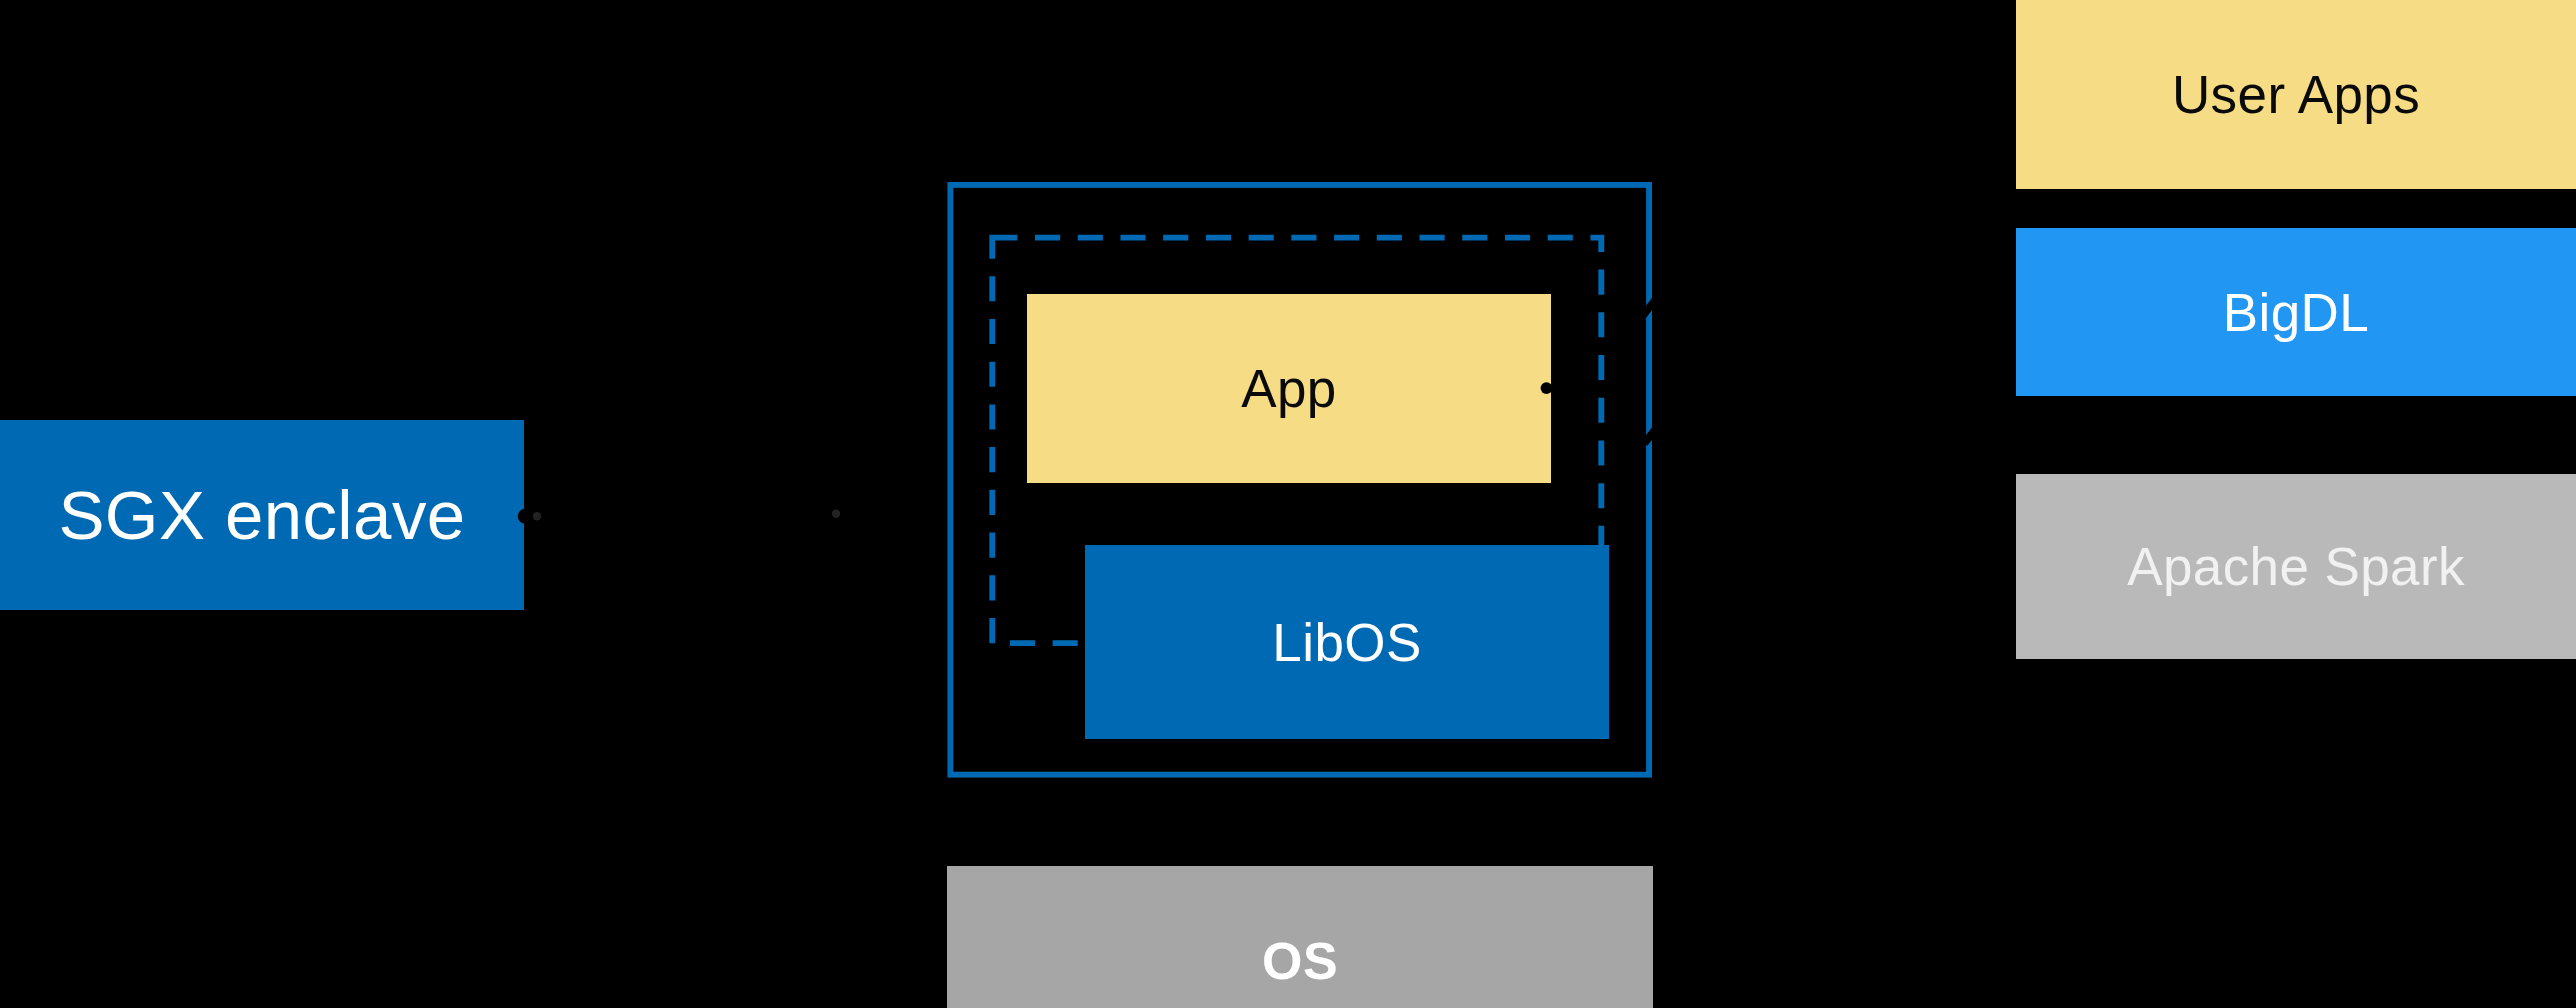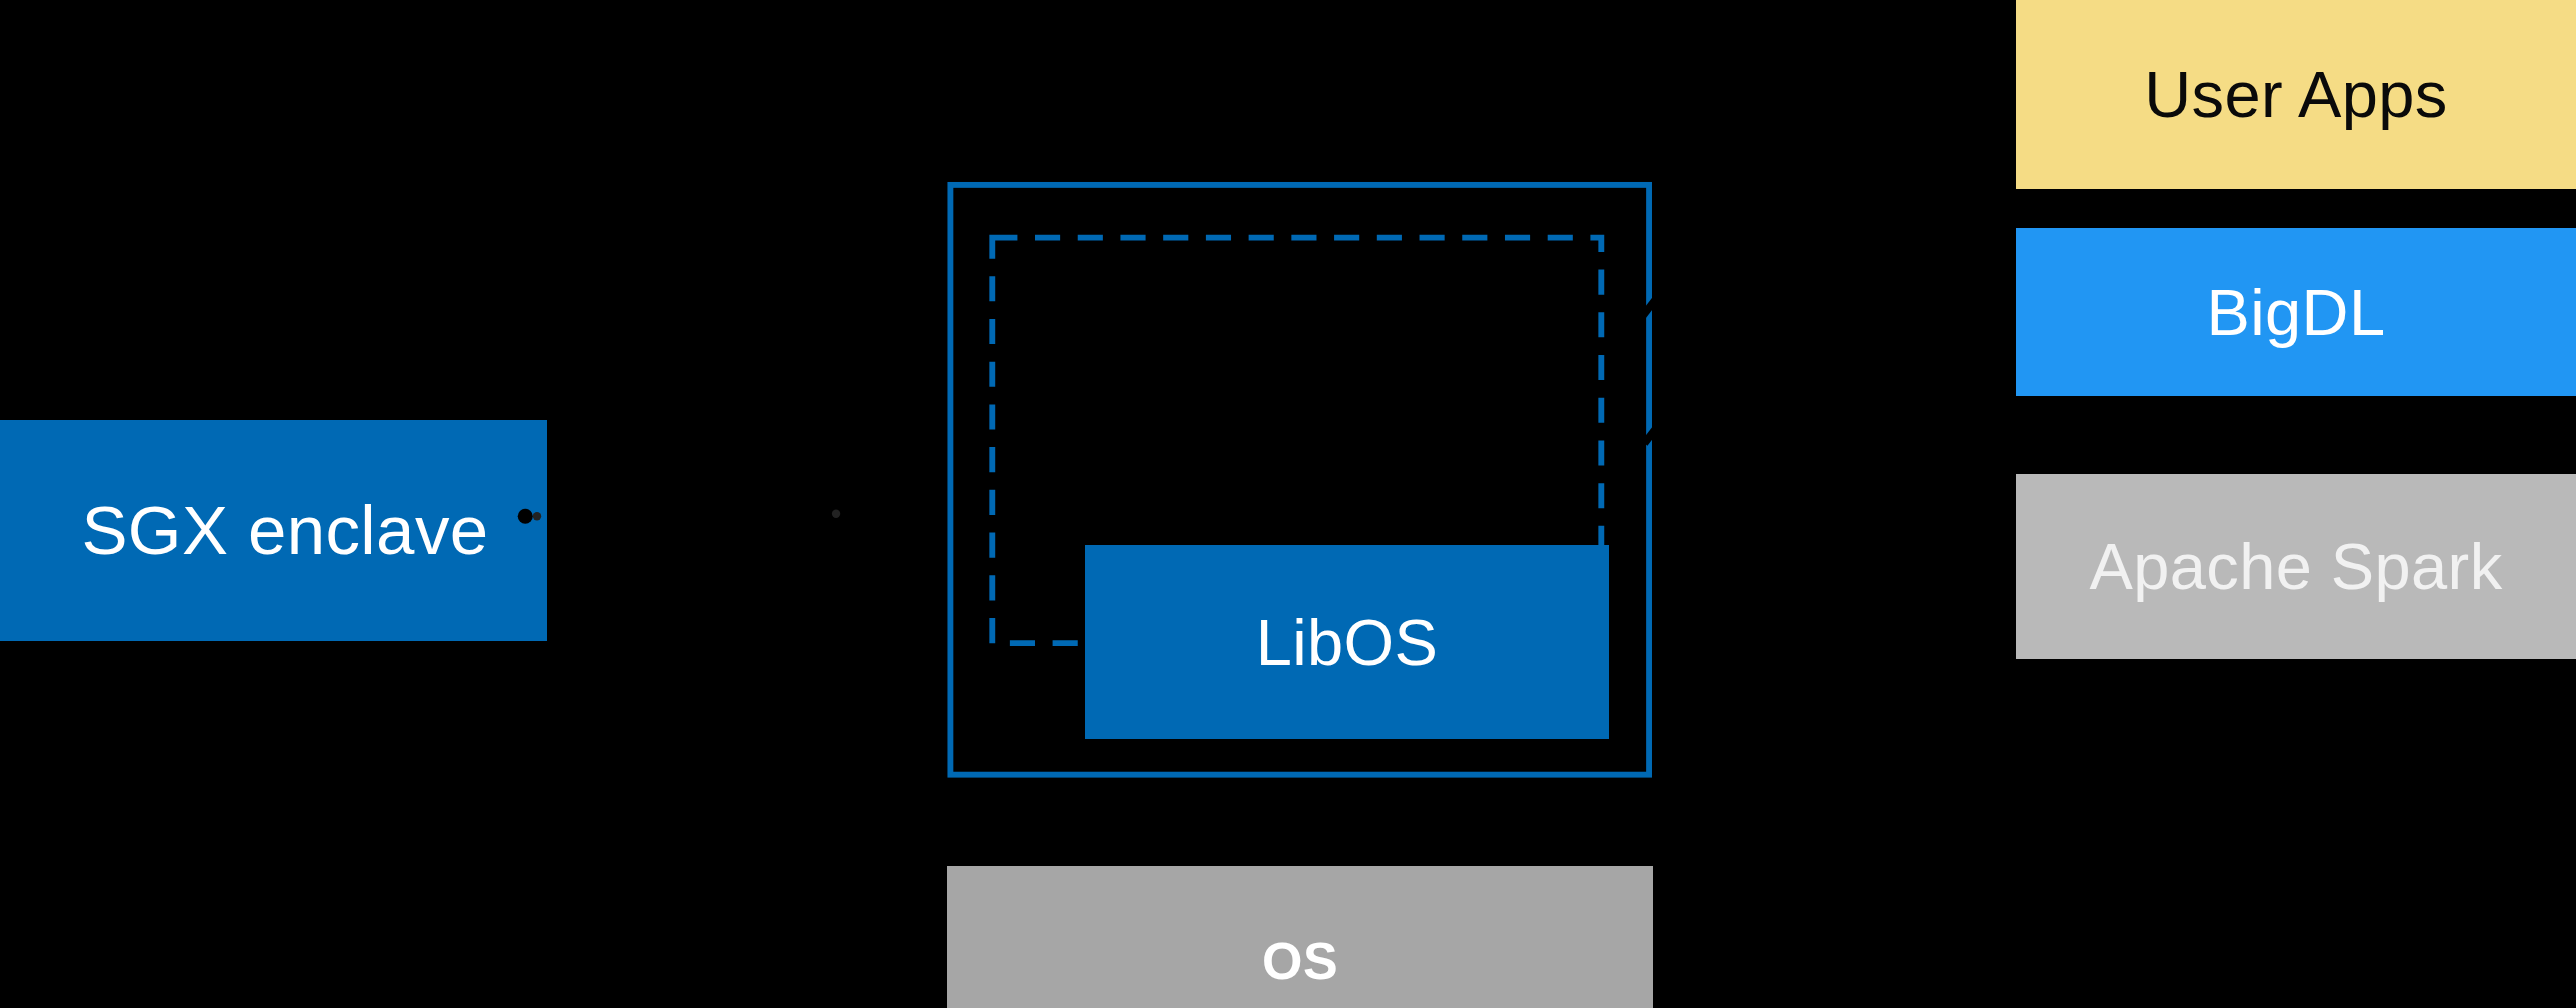--- a/index.html
+++ b/index.html
@@ -18,25 +18,25 @@
     position:relative;
     width:2576px;height:1009px;
     background:var(--bg);
     overflow:hidden;
     font-family:"Liberation Sans","DejaVu Sans",sans-serif;
   }
   .layer{position:absolute;left:0;top:0;width:2576px;height:1009px;}
   .box{
     position:absolute;
     display:flex;align-items:center;justify-content:center;
-    font-size:65px;line-height:1;letter-spacing:0.4px;
+    font-size:53px;line-height:1;letter-spacing:0.4px;
     white-space:nowrap;
   }
   
-  .sgx{left:0;top:420px;width:524px;height:221px;background:var(--intel-blue);color:var(--text-light);font-size:69px;padding-left:23px;}
+  .sgx{left:0;top:420px;width:524px;height:190px;background:var(--intel-blue);color:var(--text-light);font-size:69px;}
   
   .app{left:1027px;top:294px;width:524px;height:189px;background:var(--app-yellow);color:var(--text-dark);}
   .libos{left:1037px;top:545px;width:524px;height:194px;background:var(--intel-blue);color:var(--text-light);margin-left:48px;}
   .os{left:947px;top:818px;width:706px;height:190px;background:var(--os-gray);color:var(--text-light);font-weight:bold;font-size:52px;margin-top:48px;}
   
   .userapps{left:2016px;top:0;width:560px;height:189px;background:var(--app-yellow);color:var(--text-dark);}
   .bigdl{left:2016px;top:228px;width:560px;height:168px;background:var(--bigdl-blue);color:var(--text-light);}
   .spark{left:2016px;top:474px;width:560px;height:185px;background:var(--spark-gray);color:var(--spark-text);}
   
   .enclave-outline{fill:none;stroke:var(--intel-blue);stroke-width:7;}
@@ -52,20 +52,23 @@
 
   <svg class="layer" viewBox="0 0 3075 1204" aria-hidden="true">
     <rect class="enclave-outline" x="1134.5" y="220.5" width="834" height="704"></rect>
     <rect class="enclave-dashed" x="1184.5" y="283.5" width="727" height="484"></rect>
   </svg>
 
   <div class="box sgx">
     <span>SGX enclave</span>
   </div>
 
+  <div class="box app">
+    <span>App</span>
+  </div>
 
   <div class="box libos">
     <span>LibOS</span>
   </div>
 
   <div class="box os">
     <span>OS</span>
   </div>
 
   <div class="box userapps">

